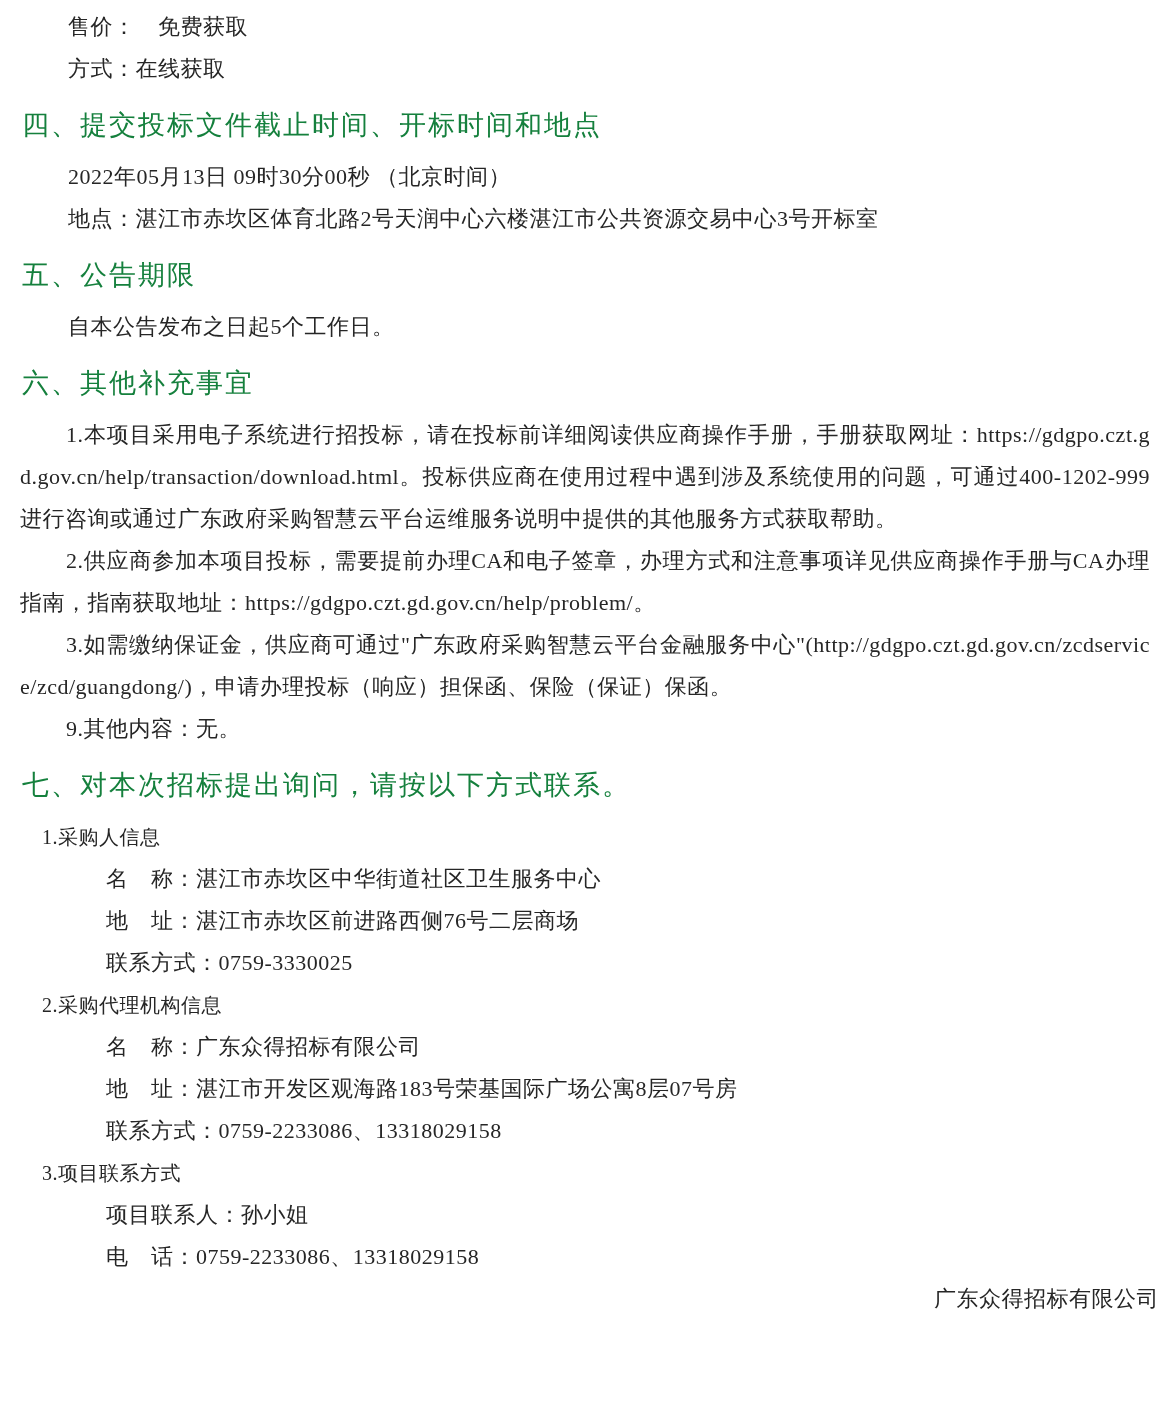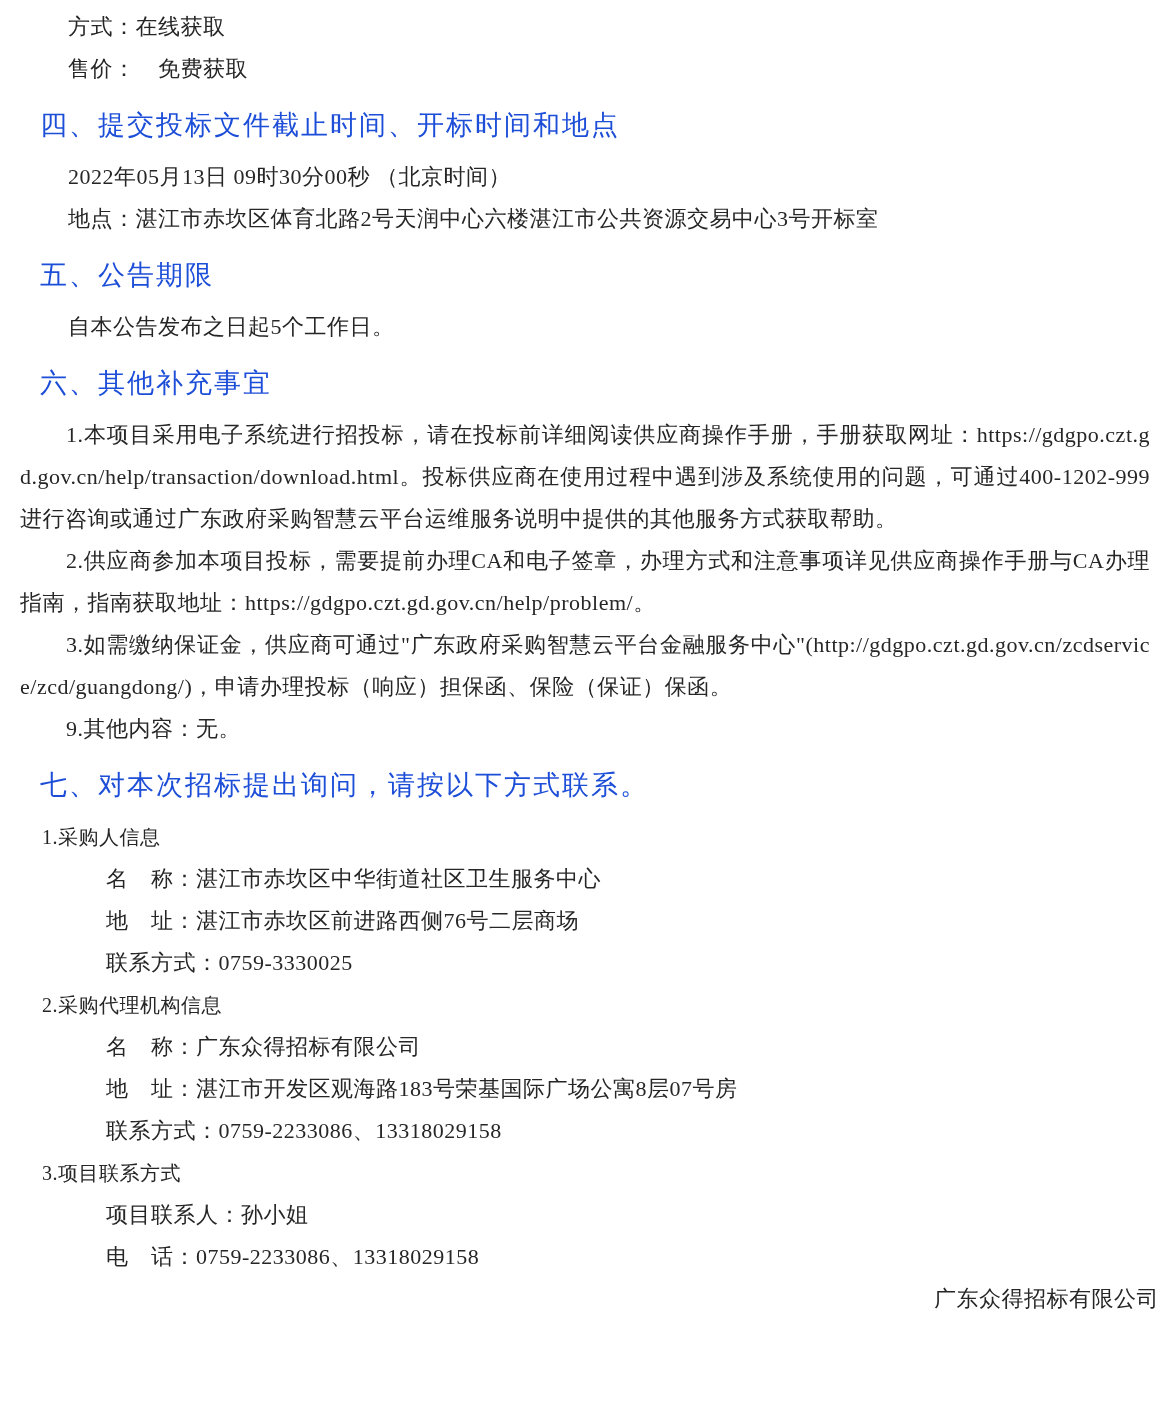--- a/index.html
+++ b/index.html
@@ -21,22 +21,22 @@
     line-height:42px;
     white-space:pre-wrap;
   }
   .indent-body{padding-left:68px;}
   .heading{
     font-size:27px;
     font-weight:normal;
     letter-spacing:2px;
     line-height:34px;
     margin:18px 0 14px 0;
-    padding-left:40px;
-    color:#1d4ed8;
+    padding-left:22px;
+    color:#15803d;
   }
   .para{
     margin:0 20px;
     line-height:42px;
     text-indent:46px;
     text-align:justify;
     word-break:break-all;
     white-space:pre-wrap;
   }
   .group-label{
@@ -55,22 +55,22 @@
     text-align:right;
     padding-right:11px;
     white-space:pre-wrap;
   }
 </style>
 </head>
 <body>
 
 <div class="page">
 
+  <div class="line indent-body">售价：　免费获取</div>
   <div class="line indent-body">方式：在线获取</div>
-  <div class="line indent-body">售价：　免费获取</div>
 
   <h2 class="heading">四、提交投标文件截止时间、开标时间和地点</h2>
   <div class="line indent-body">2022年05月13日 09时30分00秒 （北京时间）</div>
   <div class="line indent-body">地点：湛江市赤坎区体育北路2号天润中心六楼湛江市公共资源交易中心3号开标室</div>
 
   <h2 class="heading">五、公告期限</h2>
   <div class="line indent-body">自本公告发布之日起5个工作日。</div>
 
   <h2 class="heading">六、其他补充事宜</h2>
   <p class="para">1.本项目采用电子系统进行招投标，请在投标前详细阅读供应商操作手册，手册获取网址：https://gdgpo.czt.gd.gov.cn/help/transaction/download.html。投标供应商在使用过程中遇到涉及系统使用的问题，可通过400-1202-999进行咨询或通过广东政府采购智慧云平台运维服务说明中提供的其他服务方式获取帮助。</p>

